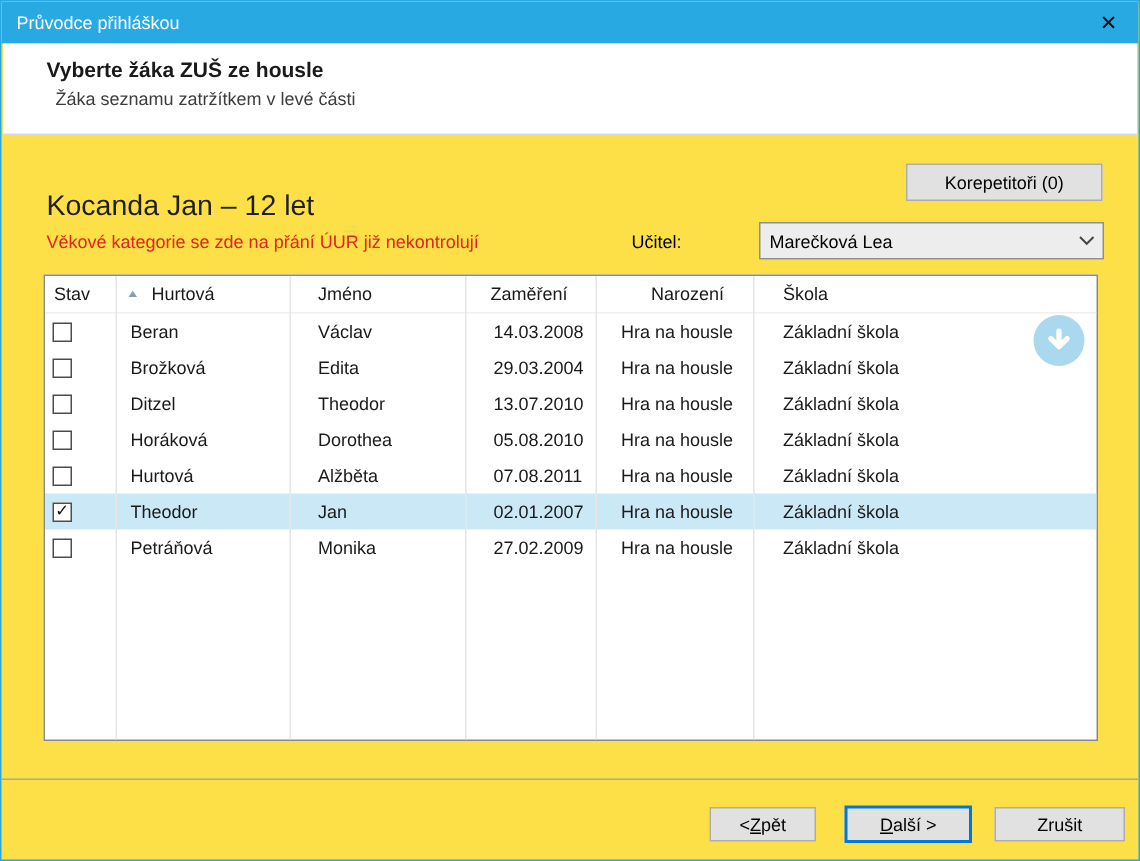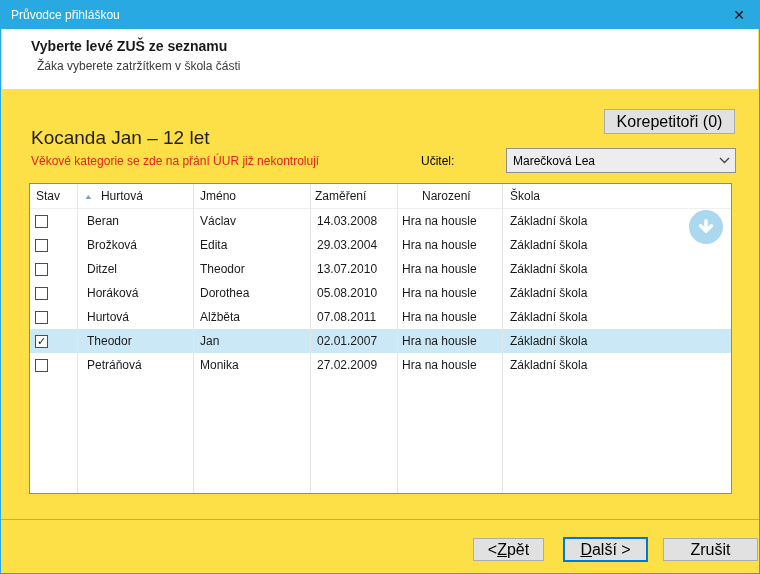--- a/index.html
+++ b/index.html
@@ -23,21 +23,21 @@
   
   .header {
     position: absolute; left: 1px; top: 28px; right: 1px; height: 61px;
     background: #ffffff; border-bottom: 1px solid #d9d9d9;
   }
   .header .h-title { position: absolute; left: 29px; top: 9px; font-size: 14px; font-weight: bold; color: #1a1a1a; }
   .header .h-sub   { position: absolute; left: 35px; top: 30px; font-size: 12px; color: #3c3c3c; }
   
   .btn {
     background: #e1e1e1; border: 1px solid #adadad; color: #000;
-    font-size: 16px; font-family: inherit;
+    font-size: 12px; font-family: inherit;
     display: flex; align-items: center; justify-content: center; cursor: default;
   }
   .korep-btn { position: absolute; left: 603px; top: 108px; width: 131px; height: 25px; }
   .heading  { position: absolute; left: 30px; top: 126px; font-size: 19px; color: #1f1f1f; }
   .warning  { position: absolute; left: 30px; top: 153px; font-size: 12px; color: #e0231e; }
   .teacher-label { position: absolute; left: 420px; top: 153px; width: 78px; text-align: left; font-size: 12px; color: #000; }
   .combo {
     position: absolute; left: 505px; top: 147px; width: 230px; height: 25px;
     background: #ededee; border: 1px solid #8f8f8f;
     display: flex; align-items: center; font-size: 12px; color: #000;
@@ -47,21 +47,21 @@
   
   .table {
     position: absolute; left: 28px; top: 182px; width: 703px; height: 311px;
     background: #ffffff; border: 1px solid #848b93; overflow: hidden;
   }
   .colline { position: absolute; top: 0; bottom: 0; width: 1px; background: #e6e6e6; z-index: 2; }
   .cl1 { left: 47px; } .cl2 { left: 163px; } .cl3 { left: 280px; } .cl4 { left: 367px; } .cl5 { left: 472px; }
   .thead { display: flex; height: 25px; align-items: flex-start; font-size: 12px; color: #1a1a1a;
            border-bottom: 1px solid #efefef; position: relative; z-index: 1; }
   .cell { height: 100%; display: flex; align-items: center; overflow: hidden; white-space: nowrap; }
-  .c1 { width: 47px; } .c2 { width: 116px; } .c3 { width: 117px; }
+  .c1 { width: 47px; } .c2 { width: 116px; } .c3 { width: 117px; margin-left: 12px; }
   .c4 { width: 87px; } .c5 { width: 105px; } .c6 { flex: 1; }
   .thead .c1 { padding-left: 6px; }
   .thead .c2 { padding-left: 8px; }
   .thead .c3, .thead .c4 { padding-left: 7px; }
   .thead .c5 { padding-left: 5px; }
   .thead .c6 { padding-left: 8px; }
   .sort-icon { font-size: 7px; color: #8aa0b2; margin-right: 9px; transform: scaleX(1.4); display: inline-block; }
   .trow { display: flex; height: 24px; font-size: 12px; color: #1a1a1a; position: relative; z-index: 1; }
   .trow.selected { background: #cbe8f6; }
   .trow .c2 { padding-left: 10px; }
@@ -77,36 +77,36 @@
   .scroll-hint {
     position: absolute; right: 8px; top: 26px; width: 34px; height: 34px;
     border-radius: 50%; background: #a9d8ef; z-index: 5;
     display: flex; align-items: center; justify-content: center; cursor: default;
   }
   
   .sep { position: absolute; left: 0; right: 0; top: 518px; height: 1px; background: #a8a8a8; }
   .footer-btn { position: absolute; top: 537px; height: 23px; }
   .back-btn   { left: 472px; width: 71px; }
   .next-btn   { left: 562px; width: 85px; height: 25px; top: 536px; border: 2px solid #0078d7; }
-  .cancel-btn { left: 662px; width: 95px; }
+  .cancel-btn { left: 662px; width: 87px; }
   .mn { text-decoration: underline; }
 </style>
 </head>
 <body>
 
 <div class="window">
 
   <div class="titlebar">
     <span class="title">Průvodce přihláškou</span>
     <span class="close-btn">✕</span>
   </div>
 
   <div class="header">
-    <div class="h-title">Vyberte levé ZUŠ ze seznamu</div>
-    <div class="h-sub">Žáka vyberete zatržítkem v škola části</div>
+    <div class="h-title">Vyberte žáka ZUŠ ze housle</div>
+    <div class="h-sub">Žáka seznamu zatržítkem v levé části</div>
   </div>
 
   <button class="btn korep-btn">Korepetitoři (0)</button>
 
   <div class="heading">Kocanda Jan – 12 let</div>
   <div class="warning">Věkové kategorie se zde na přání ÚUR již nekontrolují</div>
 
   <div class="teacher-label">Učitel:</div>
   <div class="combo">
     <span class="combo-value">Marečková Lea</span>

